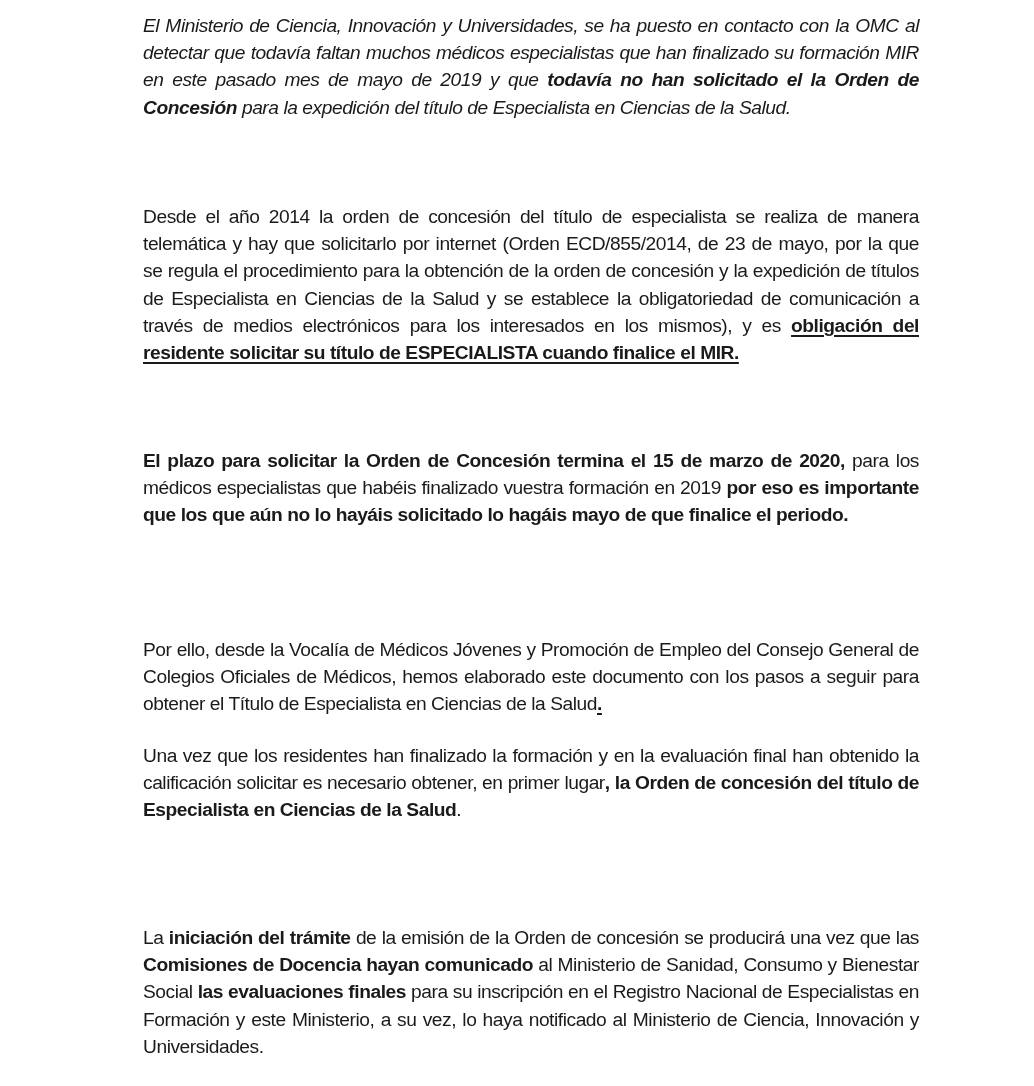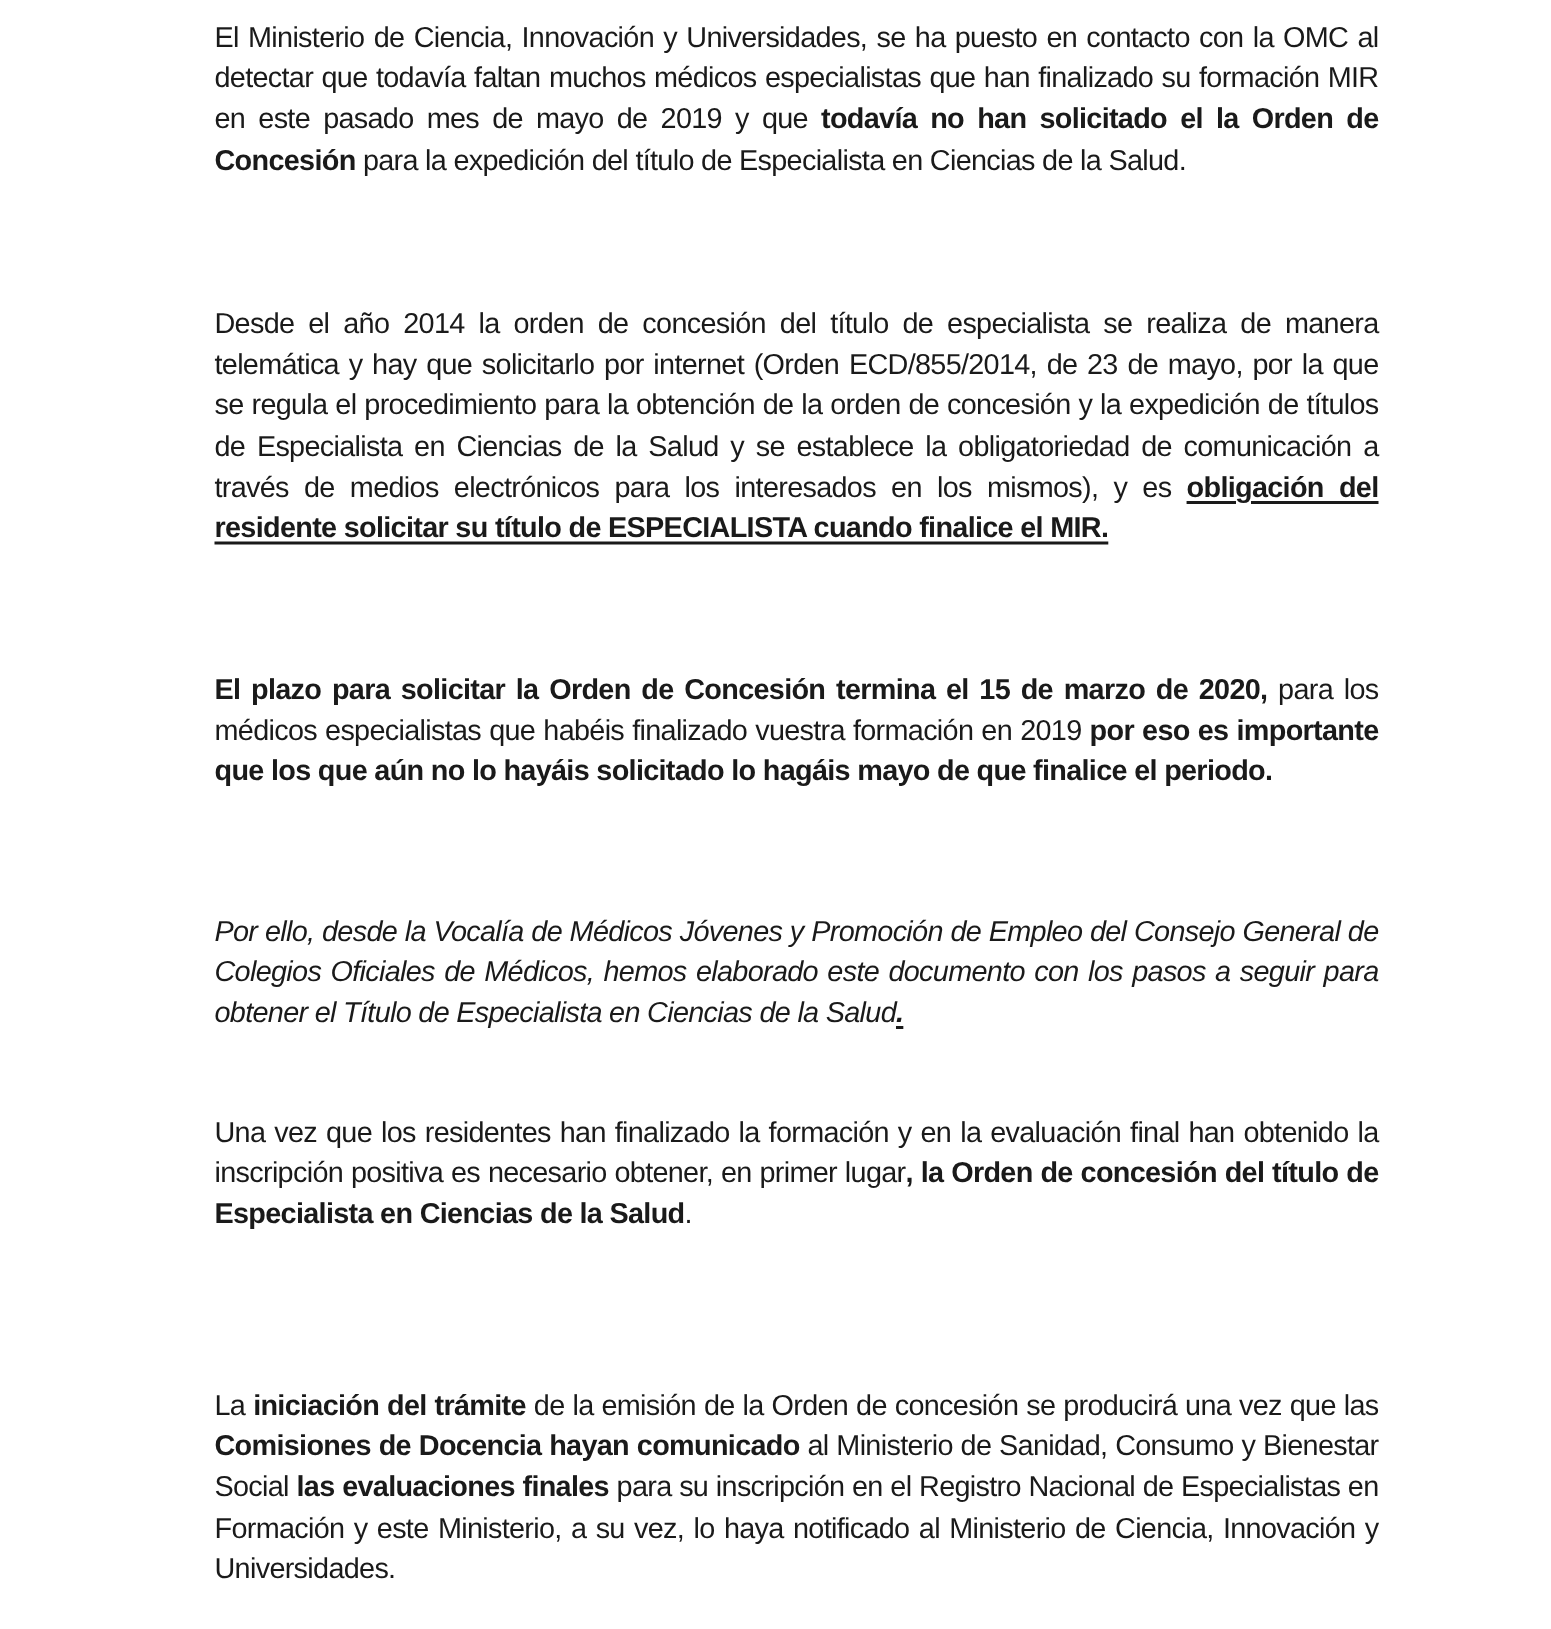--- a/index.html
+++ b/index.html
@@ -28,30 +28,30 @@
       text-align: justify;
       letter-spacing: -0.45px;
       word-spacing: 0px;
     }
     .para .b { font-weight: bold; }
     .para .u {
       text-decoration: underline;
       text-decoration-thickness: 1.5px;
       text-underline-offset: 3px;
     }
-    #p1 { position: absolute; top: 0px; }
+    #p1 { position: absolute; top: 0px; font-style: italic; }
     #p2 { position: absolute; top: 191px; }
     #p3 { position: absolute; top: 435px; }
-    #p4 { position: absolute; top: 596px; font-style: italic; }
+    #p4 { position: absolute; top: 624px; }
     #p5 { position: absolute; top: 730px; }
     #p6 { position: absolute; top: 912px; }
   </style>
 </head>
 <body>
 
 <div class="page">
   <p class="para" id="p1"><span class="">El Ministerio de Ciencia, Innovación y Universidades, se ha puesto en contacto con la OMC al detectar que todavía faltan muchos médicos especialistas que han finalizado su formación MIR en este pasado mes de mayo de 2019 y que </span><span class="b">todavía no han solicitado el la Orden de Concesión</span><span class=""> para la expedición del título de Especialista en Ciencias de la Salud.</span></p>
   <p class="para" id="p2"><span class="">Desde el año 2014 la orden de concesión del título de especialista se realiza de manera telemática y hay que solicitarlo por internet (Orden ECD/855/2014, de 23 de mayo, por la que se regula el procedimiento para la obtención de la orden de concesión y la expedición de títulos de Especialista en Ciencias de la Salud y se establece la obligatoriedad de comunicación a través de medios electrónicos para los interesados en los mismos), y es </span><span class="b u">obligación del residente solicitar su título de ESPECIALISTA cuando finalice el MIR.</span></p>
   <p class="para" id="p3"><span class="b">El plazo para solicitar la Orden de Concesión termina el 15 de marzo de 2020,</span><span class=""> para los médicos especialistas que habéis finalizado vuestra formación en 2019 </span><span class="b">por eso es importante que los que aún no lo hayáis solicitado lo hagáis mayo de que finalice el periodo.</span></p>
   <p class="para" id="p4"><span class="">Por ello, desde la Vocalía de Médicos Jóvenes y Promoción de Empleo del Consejo General de Colegios Oficiales de Médicos, hemos elaborado este documento con los pasos a seguir para obtener el Título de Especialista en Ciencias de la Salud</span><span class="b u">.</span></p>
-  <p class="para" id="p5"><span class="">Una vez que los residentes han finalizado la formación y en la evaluación final han obtenido la inscripción positiva es necesario obtener, en primer lugar</span><span class="b">, la Orden de concesión del título de Especialista en Ciencias de la Salud</span><span class="">.</span></p>
+  <p class="para" id="p5"><span class="">Una vez que los residentes han finalizado la formación y en la evaluación final han obtenido la calificación solicitar es necesario obtener, en primer lugar</span><span class="b">, la Orden de concesión del título de Especialista en Ciencias de la Salud</span><span class="">.</span></p>
   <p class="para" id="p6"><span class="">La </span><span class="b">iniciación del trámite</span><span class=""> de la emisión de la Orden de concesión se producirá una vez que las </span><span class="b">Comisiones de Docencia hayan comunicado</span><span class=""> al Ministerio de Sanidad, Consumo y Bienestar Social </span><span class="b">las evaluaciones finales</span><span class=""> para su inscripción en el Registro Nacional de Especialistas en Formación y este Ministerio, a su vez, lo haya notificado al Ministerio de Ciencia, Innovación y Universidades.</span></p>
 </div>
 
 </body></html>

